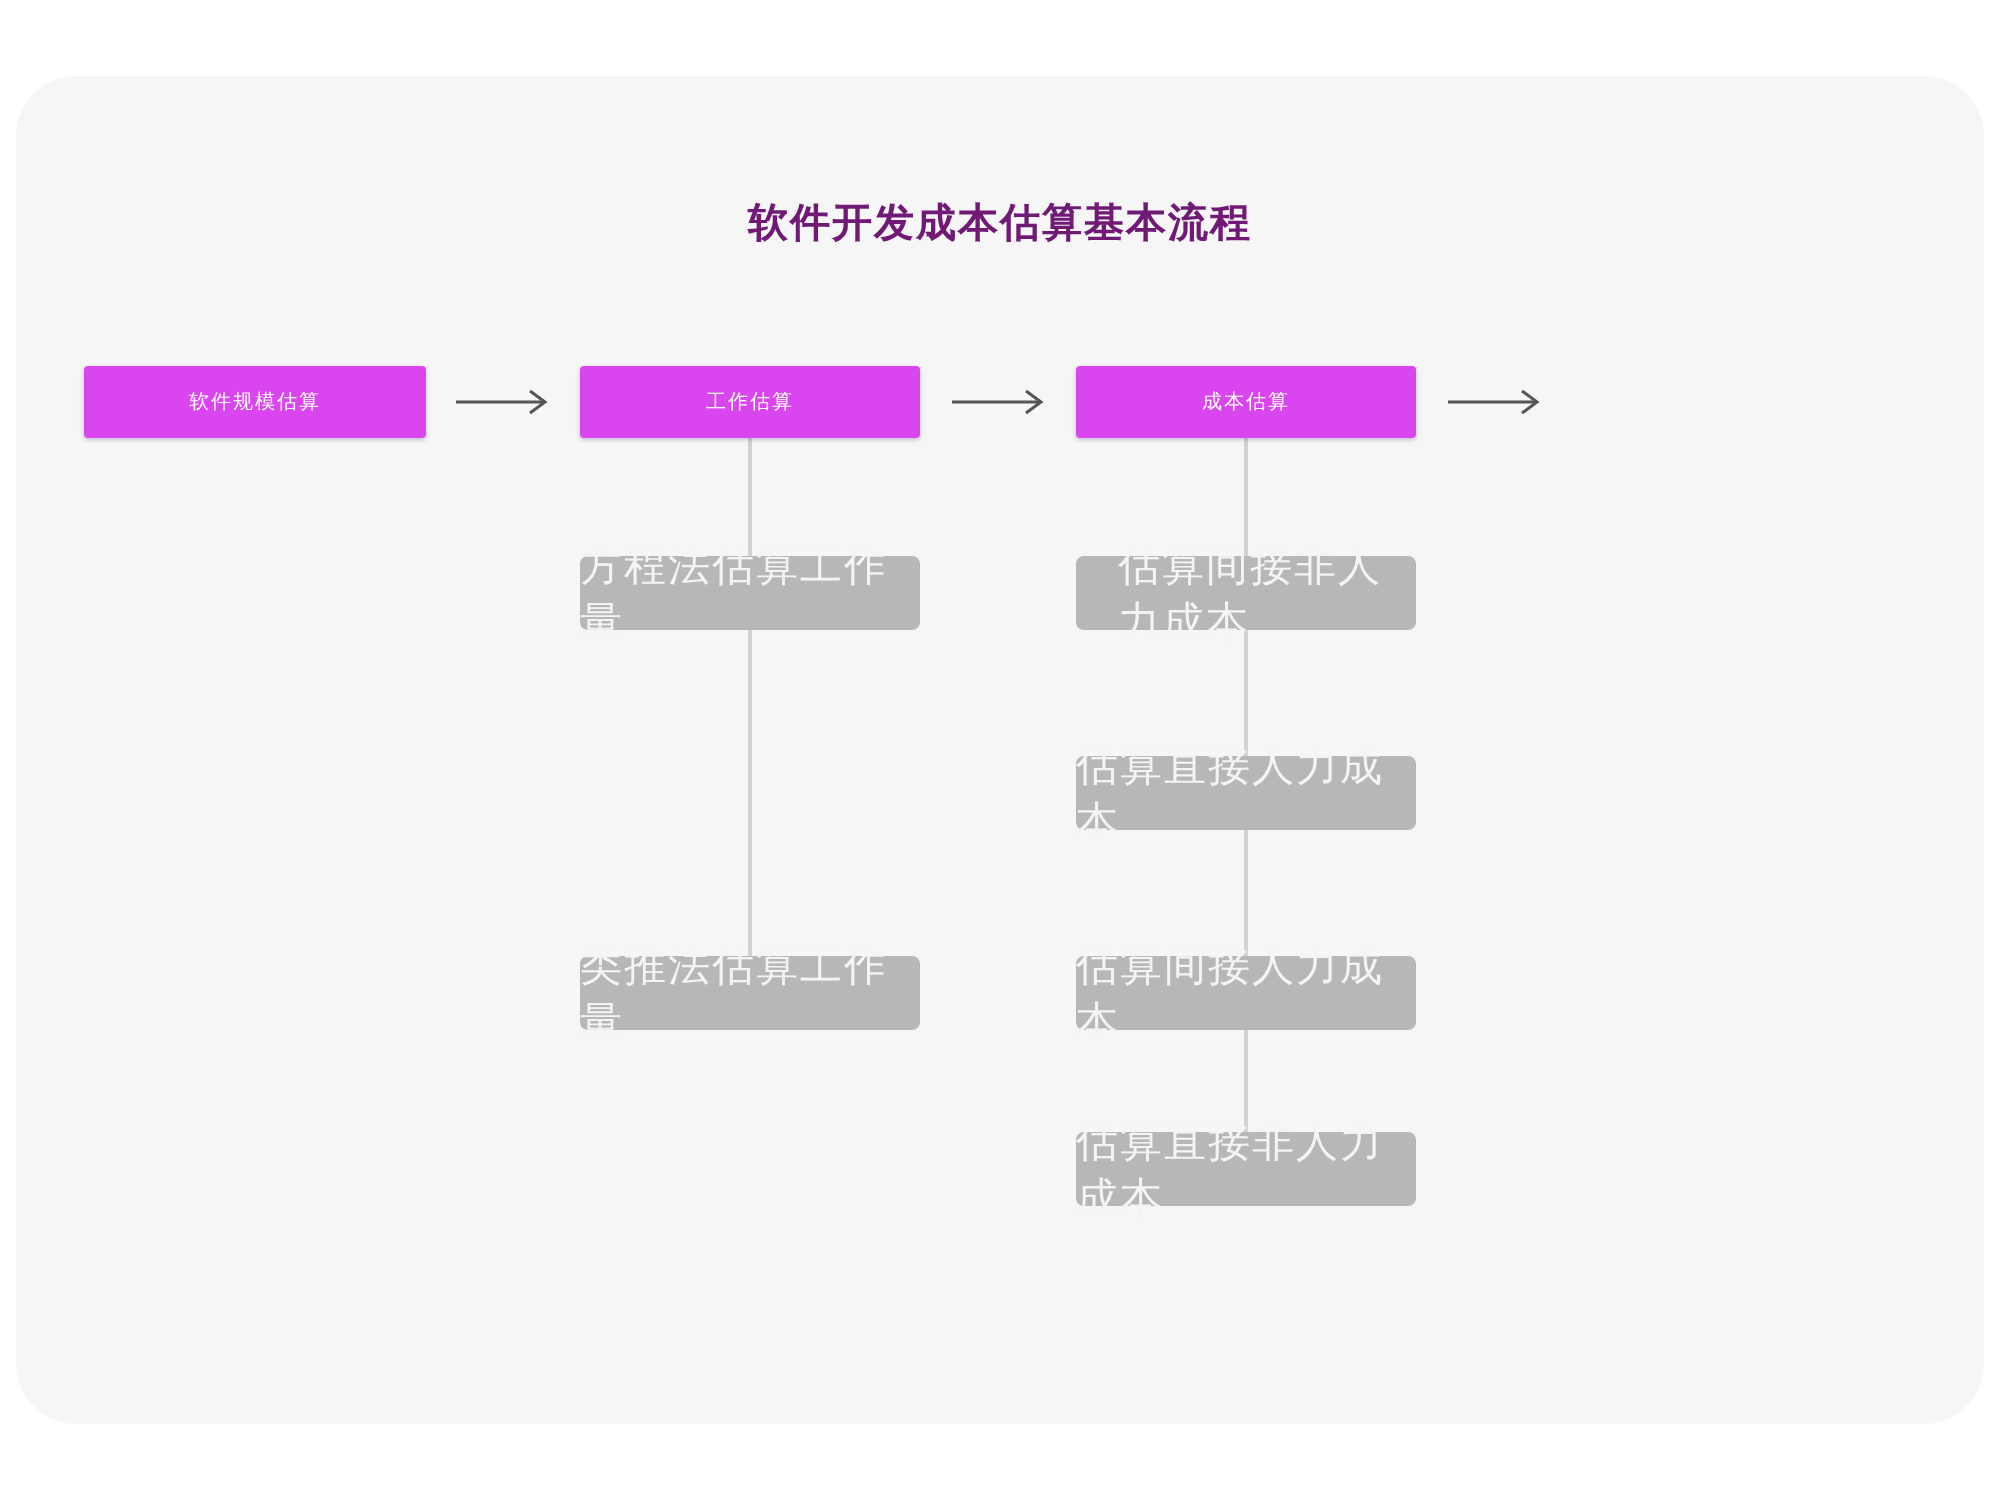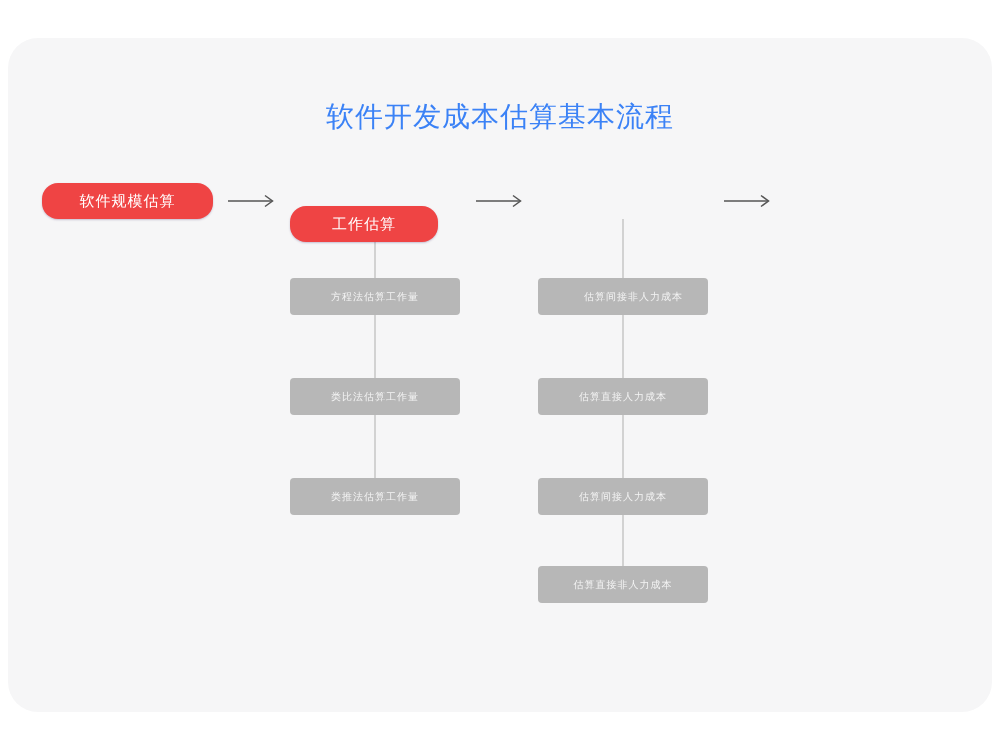--- a/index.html
+++ b/index.html
@@ -4,34 +4,34 @@
 <style>
   * { margin: 0; padding: 0; box-sizing: border-box; }
   html, body { width: 1000px; height: 750px; background: #ffffff; font-family: "Liberation Sans", "DejaVu Sans", sans-serif; }
   .stage { position: relative; width: 1000px; height: 750px; overflow: hidden; }
   .card {
     position: absolute; left: 8px; top: 38px; width: 984px; height: 674px;
     background: #f6f6f7; border-radius: 30px;
   }
   .title {
     position: absolute; left: 0; top: 98px; width: 1000px;
-    text-align: center; font-size: 28px; letter-spacing: 1px;
-    color: #3b82f6; font-weight: 400;
+    text-align: center; font-size: 20px; letter-spacing: 1px;
+    color: #701a75; font-weight: 700;
   }
   .step-box {
-    position: absolute; height: 36px; background: #ef4444;
-    border-radius: 16px; display: flex; align-items: center; justify-content: center;
-    color: #ffffff; font-size: 15px; letter-spacing: 1px;
+    position: absolute; height: 36px; background: #d946ef;
+    border-radius: 2px; display: flex; align-items: center; justify-content: center;
+    color: #ffffff; font-size: 10px; letter-spacing: 1px;
     box-shadow: 0 1px 2px rgba(60,30,100,0.25);
     z-index: 3;
   }
   .sub-box {
     position: absolute; width: 170px; height: 37px; background: #b7b7b7;
     border-radius: 4px; display: flex; align-items: center; justify-content: center;
-    color: #f4f4f4; font-size: 10px; letter-spacing: 1px;
+    color: #f4f4f4; font-size: 21px; letter-spacing: 1px;
     z-index: 3;
   }
   .v-line {
     position: absolute; width: 2px; background: #d2d2d2; z-index: 1;
   }
   .arrow {
     position: absolute; width: 48px; height: 14px; z-index: 2;
   }
   .arrow svg { display: block; }
 </style>
@@ -42,22 +42,25 @@
   <div class="card"></div>
 
   <div class="title">软件开发成本估算基本流程</div>
 
   <div class="v-line" style="left:374px; top:219px; height:280px;"></div>
   <div class="v-line" style="left:622px; top:219px; height:380px;"></div>
 
   <div class="step-box" style="left:42px; top:183px; width:171px;">
     <span>软件规模估算</span>
   </div>
-  <div class="step-box" style="left:290px; top:183px; width:148px;margin-top:23px;">
+  <div class="step-box" style="left:290px; top:183px; width:170px;">
     <span>工作估算</span>
+  </div>
+  <div class="step-box" style="left:538px; top:183px; width:170px;">
+    <span>成本估算</span>
   </div>
 
   <div class="arrow" style="left:227px; top:194px;">
     <svg width="48" height="14" viewBox="0 0 48 14">
       <line x1="1" y1="7" x2="45" y2="7" stroke="#555555" stroke-width="1.5"></line>
       <polyline points="38,1.5 45.5,7 38,12.5" fill="none" stroke="#555555" stroke-width="1.5"></polyline>
     </svg>
   </div>
   <div class="arrow" style="left:475px; top:194px;">
     <svg width="48" height="14" viewBox="0 0 48 14">
@@ -68,23 +71,20 @@
   <div class="arrow" style="left:723px; top:194px;">
     <svg width="48" height="14" viewBox="0 0 48 14">
       <line x1="1" y1="7" x2="45" y2="7" stroke="#555555" stroke-width="1.5"></line>
       <polyline points="38,1.5 45.5,7 38,12.5" fill="none" stroke="#555555" stroke-width="1.5"></polyline>
     </svg>
   </div>
 
   <div class="sub-box" style="left:290px; top:278px;">
     <span>方程法估算工作量</span>
   </div>
-  <div class="sub-box" style="left:290px; top:378px;">
-    <span>类比法估算工作量</span>
-  </div>
   <div class="sub-box" style="left:290px; top:478px;">
     <span>类推法估算工作量</span>
   </div>
 
   <div class="sub-box" style="left:538px; top:278px;padding-left:21px;">
     <span>估算间接非人力成本</span>
   </div>
   <div class="sub-box" style="left:538px; top:378px;">
     <span>估算直接人力成本</span>
   </div>

